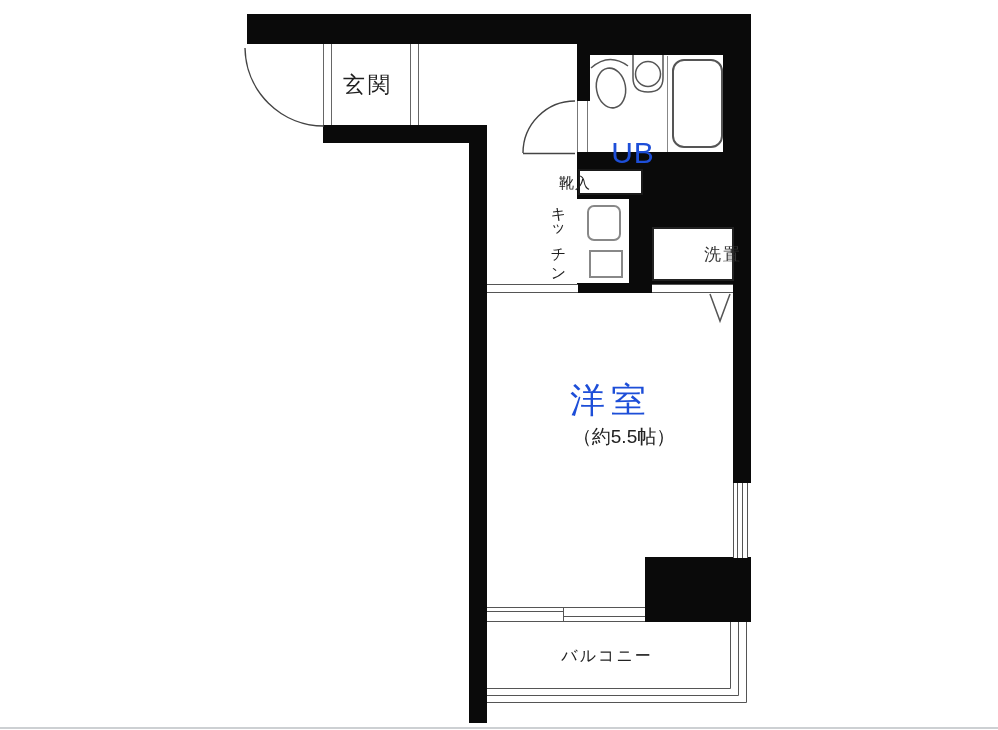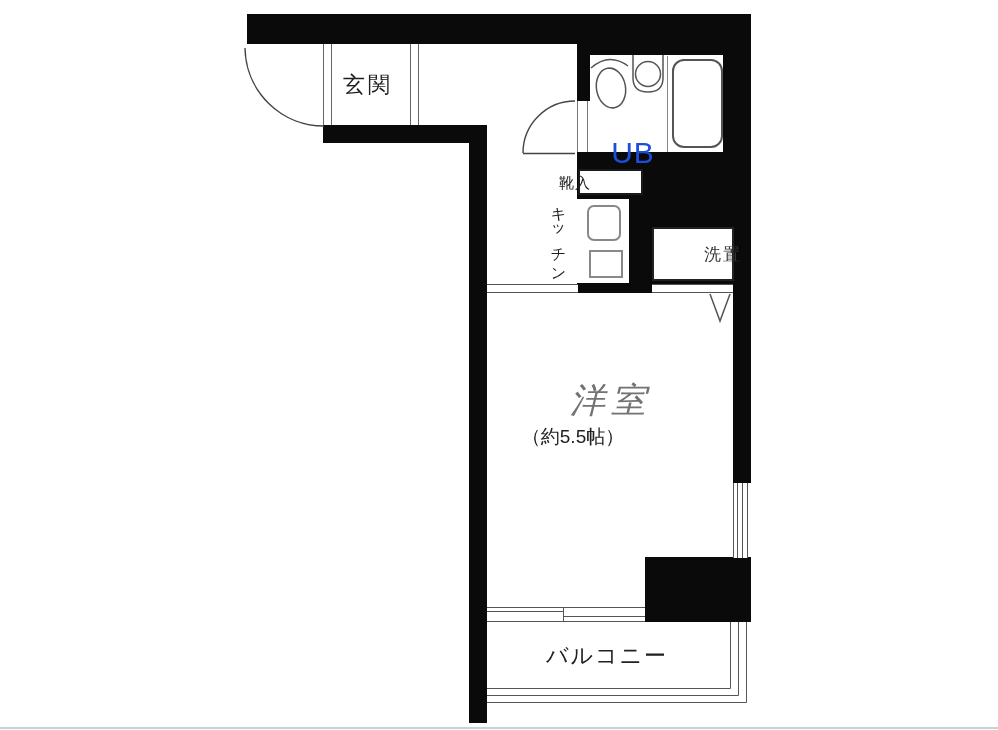--- a/index.html
+++ b/index.html
@@ -8,23 +8,23 @@
   .wall{position:absolute;background:#0a0a0a;}
   .white{position:absolute;background:#ffffff;}
   .box{position:absolute;background:#ffffff;border:2px solid #1a1a1a;box-sizing:border-box;}
   .band{position:absolute;background:#ffffff;border-top:1px solid #555;border-bottom:1px solid #555;box-sizing:border-box;}
   .lbl{position:absolute;color:#1f1f1f;white-space:nowrap;transform:translate(-50%,-50%);line-height:1;}
   .lbl-genkan{left:368px;top:85px;font-size:22px;letter-spacing:3px;}
   .lbl-ub{left:633px;top:129px;font-size:30px;color:#1d4ed8;letter-spacing:1px;margin-top:24px;}
   .lbl-shoe{left:575px;top:182px;font-size:15px;letter-spacing:1px;}
   .lbl-kitchen{left:559px;top:237px;font-size:15px;letter-spacing:3px;writing-mode:vertical-rl;transform:translate(-50%,-50%);}
   .lbl-laundry{left:693px;top:254px;font-size:17px;letter-spacing:2px;color:#333;margin-left:30px;}
-  .lbl-room{left:611px;top:399px;font-size:35px;letter-spacing:6px;color:#737373;font-style:italic;}
-  .lbl-size{left:573px;top:436px;font-size:19px;color:#222;}
-  .lbl-balcony{left:607px;top:656px;font-size:22px;letter-spacing:2px;color:#222;}
+  .lbl-room{left:611px;top:399px;font-size:35px;letter-spacing:6px;color:#1d4ed8;}
+  .lbl-size{left:624px;top:436px;font-size:19px;color:#222;}
+  .lbl-balcony{left:607px;top:656px;font-size:16px;letter-spacing:2px;color:#222;}
   svg.lines{position:absolute;left:0;top:0;pointer-events:none;}
   .frameline{position:absolute;left:0;top:727px;width:998px;height:2px;background:#cdd0d3;}
 </style>
 </head>
 <body>
 
 <div id="stage">
 
   <div class="wall" style="left:247px;top:14px;width:333px;height:30px;"></div>
   <div class="wall" style="left:577px;top:14px;width:174px;height:141px;"></div>

